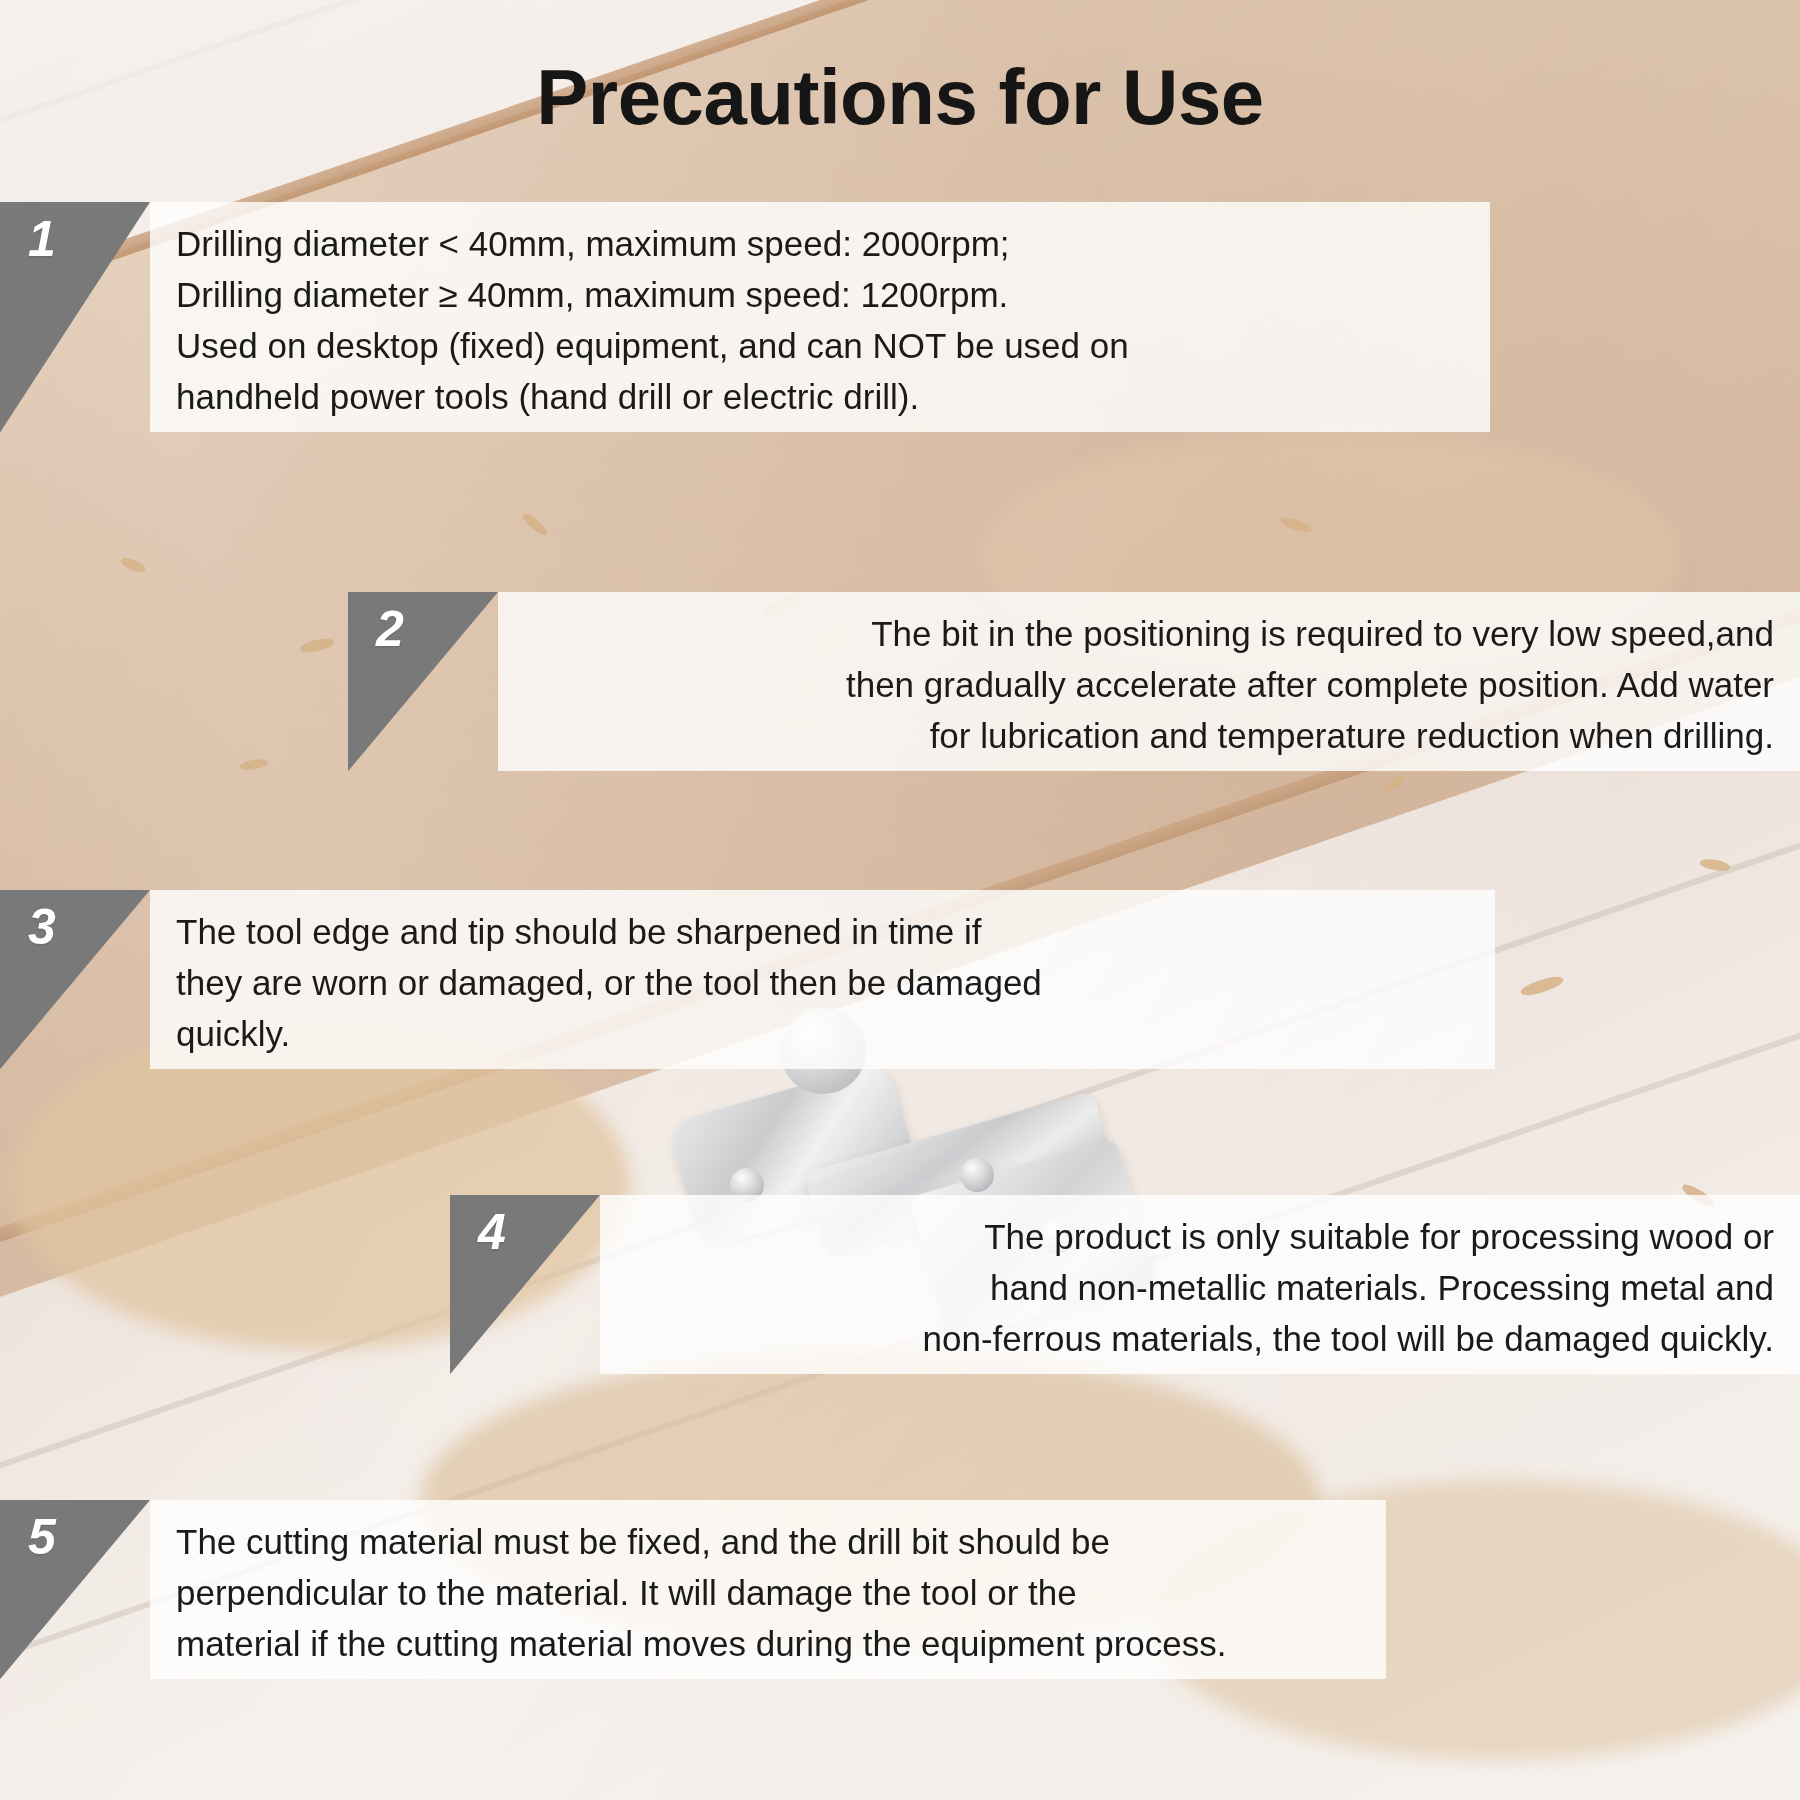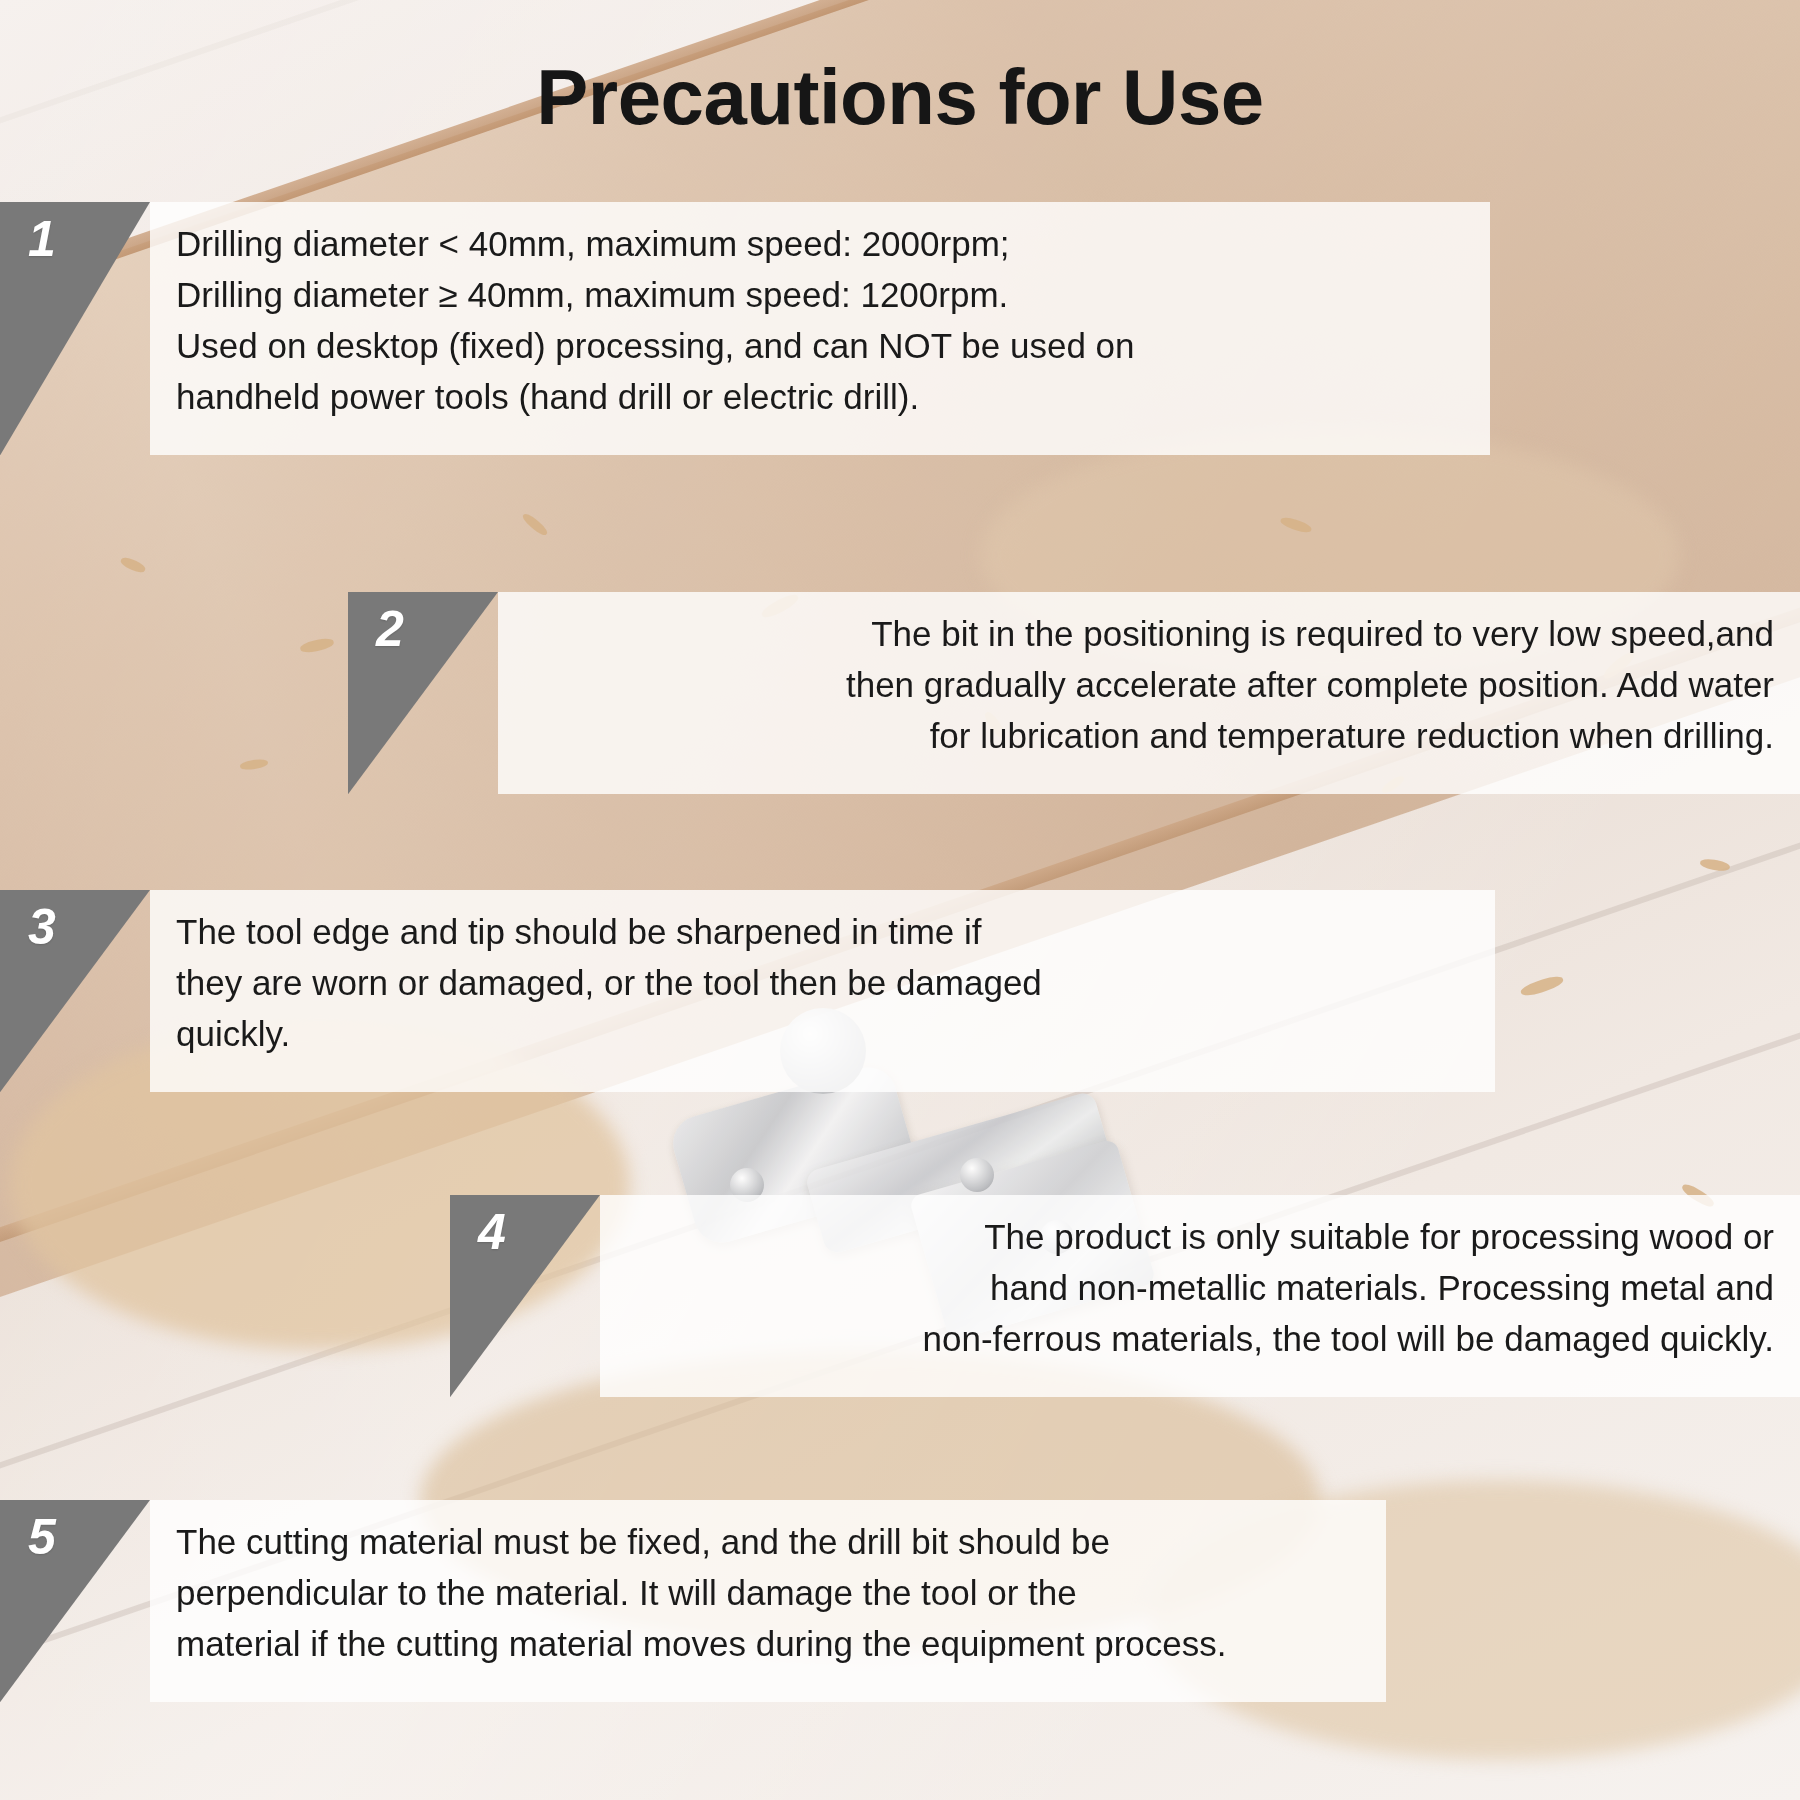--- a/index.html
+++ b/index.html
@@ -191,21 +191,21 @@
     font-style: italic;
     font-weight: bold;
     color: #ffffff;
     text-shadow: 0 1px 2px rgba(0,0,0,0.15);
   }
   .body {
     background: rgba(255,255,255,0.80);
     color: #1a1a1a;
     font-size: 35px;
     line-height: 1.46;
-    padding: 16px 26px 33px 26px;
+    padding: 16px 26px 10px 26px;
     box-sizing: border-box;
   }
   .body .line { white-space: nowrap; }
 
   
   #item-1 { left: 0px;   top: 202px;  width: 1490px; }
   #item-1 .body { width: 1340px; }
 
   #item-2 { left: 348px; top: 592px;  width: 1452px; }
   #item-2 .body { width: 1564px; text-align: right; }
@@ -263,21 +263,21 @@
 
   <div class="title">Precautions for Use</div>
 
   <div class="item" id="item-1">
     <div class="num-tab cut-br">
       <span class="num">1</span>
     </div>
     <div class="body">
       <div class="line">Drilling diameter &lt; 40mm, maximum speed: 2000rpm;</div>
       <div class="line">Drilling diameter ≥ 40mm, maximum speed: 1200rpm.</div>
-      <div class="line">Used on desktop (fixed) processing, and can NOT be used on</div>
+      <div class="line">Used on desktop (fixed) equipment, and can NOT be used on</div>
       <div class="line">handheld power tools (hand drill or electric drill).</div>
     </div>
   </div>
 
   <div class="item" id="item-2">
     <div class="num-tab cut-br">
       <span class="num">2</span>
     </div>
     <div class="body">
       <div class="line">The bit in the positioning is required to very low speed,and</div>

